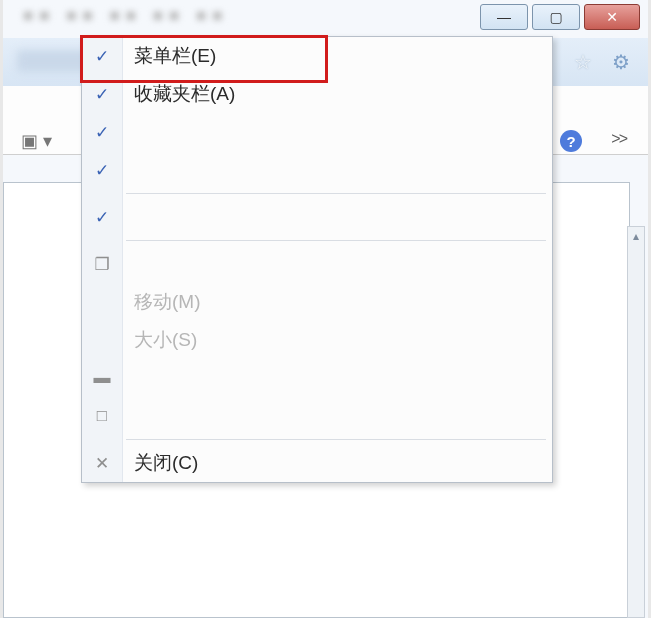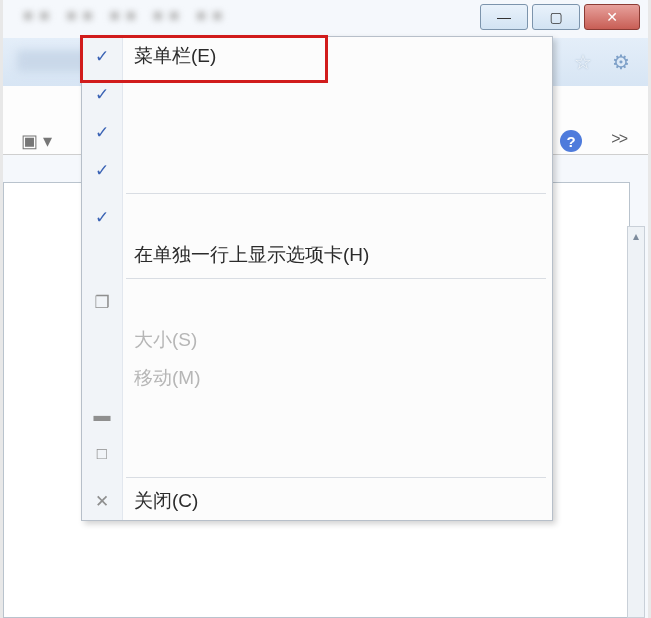--- a/index.html
+++ b/index.html
@@ -72,46 +72,43 @@
   <div class="menu" id="context-menu">
     <div class="menu-gutter"></div>
     <div class="redbox"></div>
 
   <div class="mi">
         <span class="glyph ">✓</span>
         <span>菜单栏(E)</span>
       </div>
       <div class="mi">
         <span class="glyph ">✓</span>
+        <span>收藏夹栏(A)</span>
       </div>
       <div class="mi">
         <span class="glyph ">✓</span>
       </div>
       <div class="mi">
         <span class="glyph ">✓</span>
       </div>
       <div class="sep"></div>
       <div class="mi">
         <span class="glyph ">✓</span>
       </div>
-      <div class="mi">
-        <span class="glyph "></span>
-        <span>在单独一行上显示选项卡(H)</span>
-      </div>
       <div class="sep"></div>
       <div class="mi">
         <span class="glyph gray">❐</span>
       </div>
       <div class="mi disabled">
         <span class="glyph "></span>
-        <span>大小(S)</span>
+        <span>移动(M)</span>
       </div>
       <div class="mi disabled">
         <span class="glyph "></span>
-        <span>移动(M)</span>
+        <span>大小(S)</span>
       </div>
       <div class="mi">
         <span class="glyph gray">▬</span>
       </div>
       <div class="mi disabled">
         <span class="glyph gray">□</span>
       </div>
       <div class="sep"></div>
       <div class="mi">
         <span class="glyph gray">✕</span>

